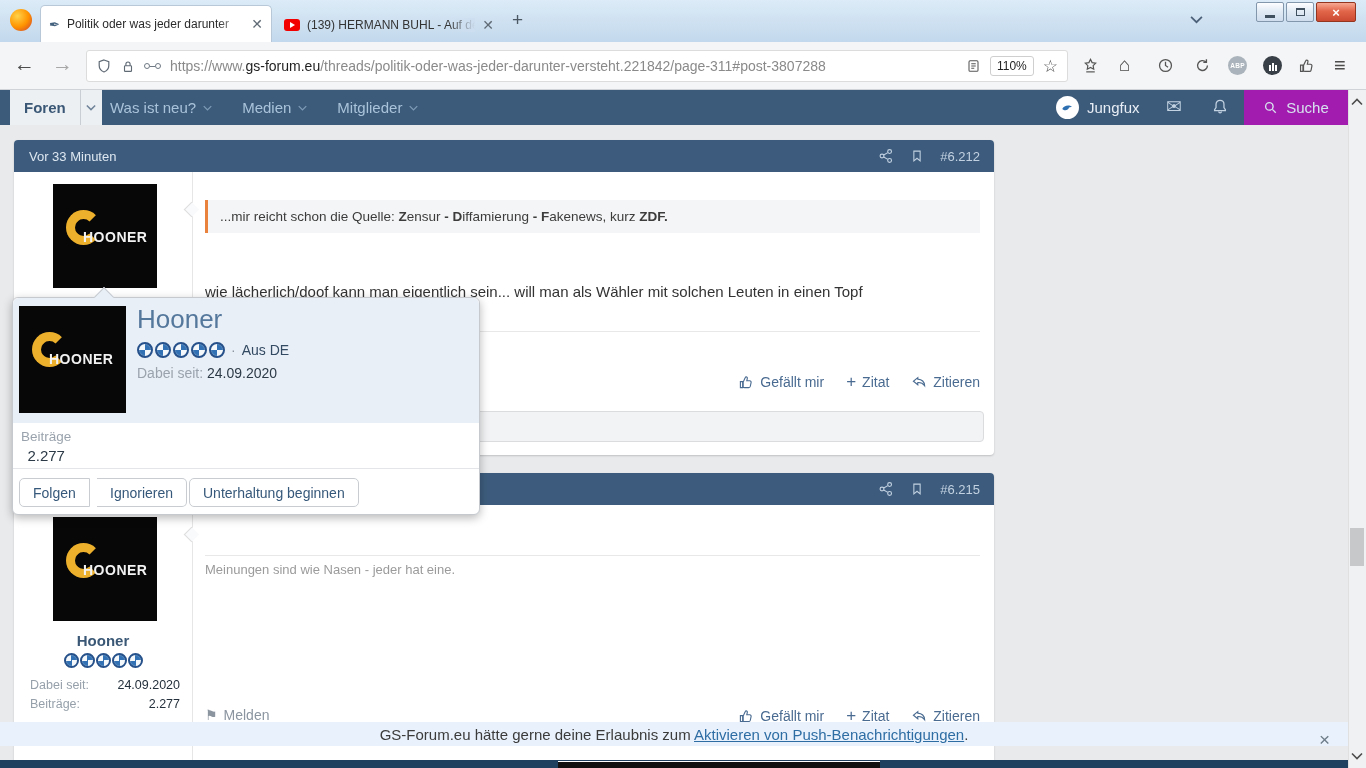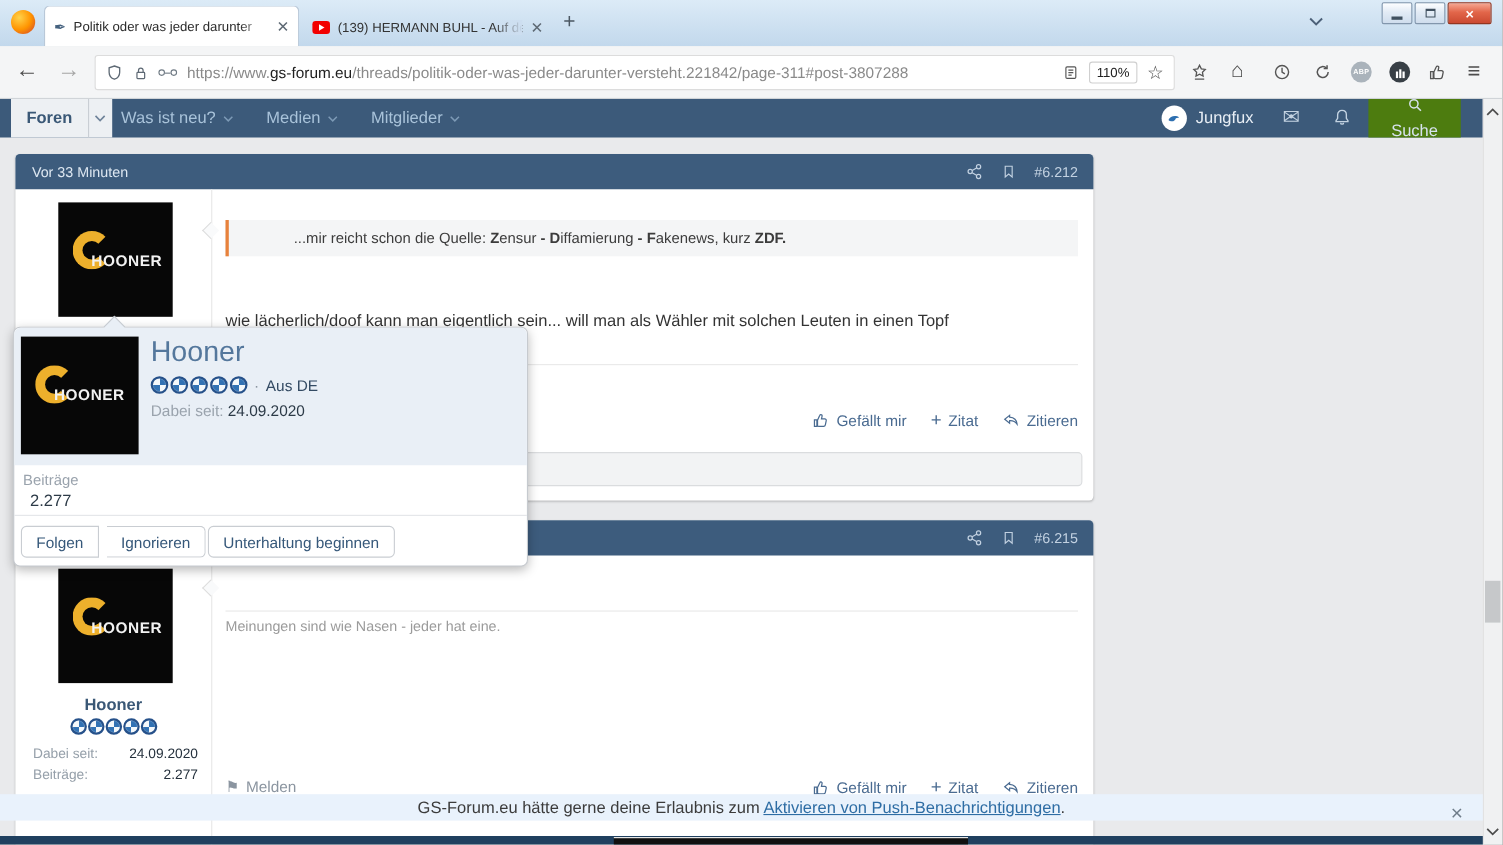--- a/index.html
+++ b/index.html
@@ -60,22 +60,22 @@
   .navbar{left:0;top:90px;width:1348px;height:35px;background:#3c5a7a;}
   .foren-box{left:10px;top:90px;height:35px;display:flex;background:#edf0f3;}
   .foren-main{padding:0 14px;display:flex;align-items:center;font-size:15px;font-weight:bold;color:#3a5876;}
   .foren-chev{width:22px;display:flex;align-items:center;justify-content:center;border-left:1px solid #c9ced4;color:#70849a;}
   .navitems{left:110px;top:90px;height:35px;display:flex;align-items:center;gap:30px;}
   .navitem{display:flex;align-items:center;gap:7px;font-size:15px;color:#a9c3da;}
   .navitem .chev{color:#7d9ab6;}
   .nav-user{top:96px;display:flex;align-items:center;gap:8px;color:#e8eef5;font-size:15px;}
   .nav-avatar{width:23px;height:23px;border-radius:50%;background:#fff;display:flex;align-items:center;justify-content:center;}
   .nav-glyph{color:#c3d3e2;}
-  .searchbox{left:1244px;top:90px;width:84px;height:35px;background:#4d7c0f;display:flex;
-    align-items:center;justify-content:center;gap:8px;color:#d7e3ee;font-size:15px;flex-direction:column;}
+  .searchbox{left:1244px;top:90px;width:104px;height:35px;background:#a21caf;display:flex;
+    align-items:center;justify-content:center;gap:8px;color:#d7e3ee;font-size:15px;}
 
   
   .scrollbar{left:1348px;top:90px;width:18px;height:678px;background:#f0f1f2;border-left:1px solid #e0e0e0;}
   .sb-thumb{left:1350px;top:528px;width:14px;height:38px;background:#c6c8ca;}
   .sb-chev{left:1351px;color:#4d4d4d;}
 
   
   .card{background:#fff;border-radius:4px;box-shadow:0 1px 2px rgba(0,0,0,.18);}
   .post-header{height:32px;background:#3d5c7d;border-radius:4px 4px 0 0;display:flex;align-items:center;
     padding:0 14px 0 15px;color:#dde7f1;font-size:13px;}
@@ -86,21 +86,21 @@
   .avatar{position:absolute;background:#070707;width:104px;height:104px;}
   .avatar .c-arc{position:absolute;left:13px;top:26px;width:35px;height:35px;border:9px solid #edb02c;
     border-right-color:transparent;border-radius:50%;}
   .avatar .a-text{position:absolute;left:30px;top:45px;color:#f2f2f2;font-weight:bold;font-size:14px;
     letter-spacing:.5px;}
   .quote{position:absolute;left:191px;top:60px;width:775px;border-left:3px solid #e8823c;background:#f4f5f6;}
   .quote-h{background:#f9fafb;border-bottom:1px solid #e6e6e6;padding:7px 12px;color:#d2702f;
     font-size:13px;display:flex;align-items:center;gap:7px;}
   .expand-ic{width:14px;height:14px;border:1px solid #d2702f;border-radius:50%;font-size:9px;
     display:flex;align-items:center;justify-content:center;}
-  .quote-b{padding:9px 12px;font-size:13.5px;color:#3c3c3c;margin-left:47px;}
+  .quote-b{padding:9px 12px;font-size:13.5px;color:#3c3c3c;}
   .post-body{position:absolute;left:191px;width:775px;font-size:15px;color:#333;}
   .hr{position:absolute;left:191px;width:775px;border-top:1px solid #e8e8e8;}
   .actions{position:absolute;right:14px;display:flex;align-items:center;gap:22px;color:#4a6b91;font-size:14px;}
   .action{display:flex;align-items:center;gap:6px;}
   .report-link{position:absolute;left:191px;display:flex;align-items:center;gap:6px;color:#8b95a0;font-size:14px;}
   .react-strip{position:absolute;left:191px;top:271px;width:779px;height:31px;background:#f2f3f4;
     border:1px solid #dadcde;border-radius:4px;}
   .roundel{display:inline-block;width:15px;height:15px;border-radius:50%;flex:none;
     background:conic-gradient(#3272b4 0 25%,#f4f8fb 0 50%,#3272b4 0 75%,#f4f8fb 0);
     border:2px solid #26518a;box-shadow:inset 0 0 1px rgba(255,255,255,.9);}

